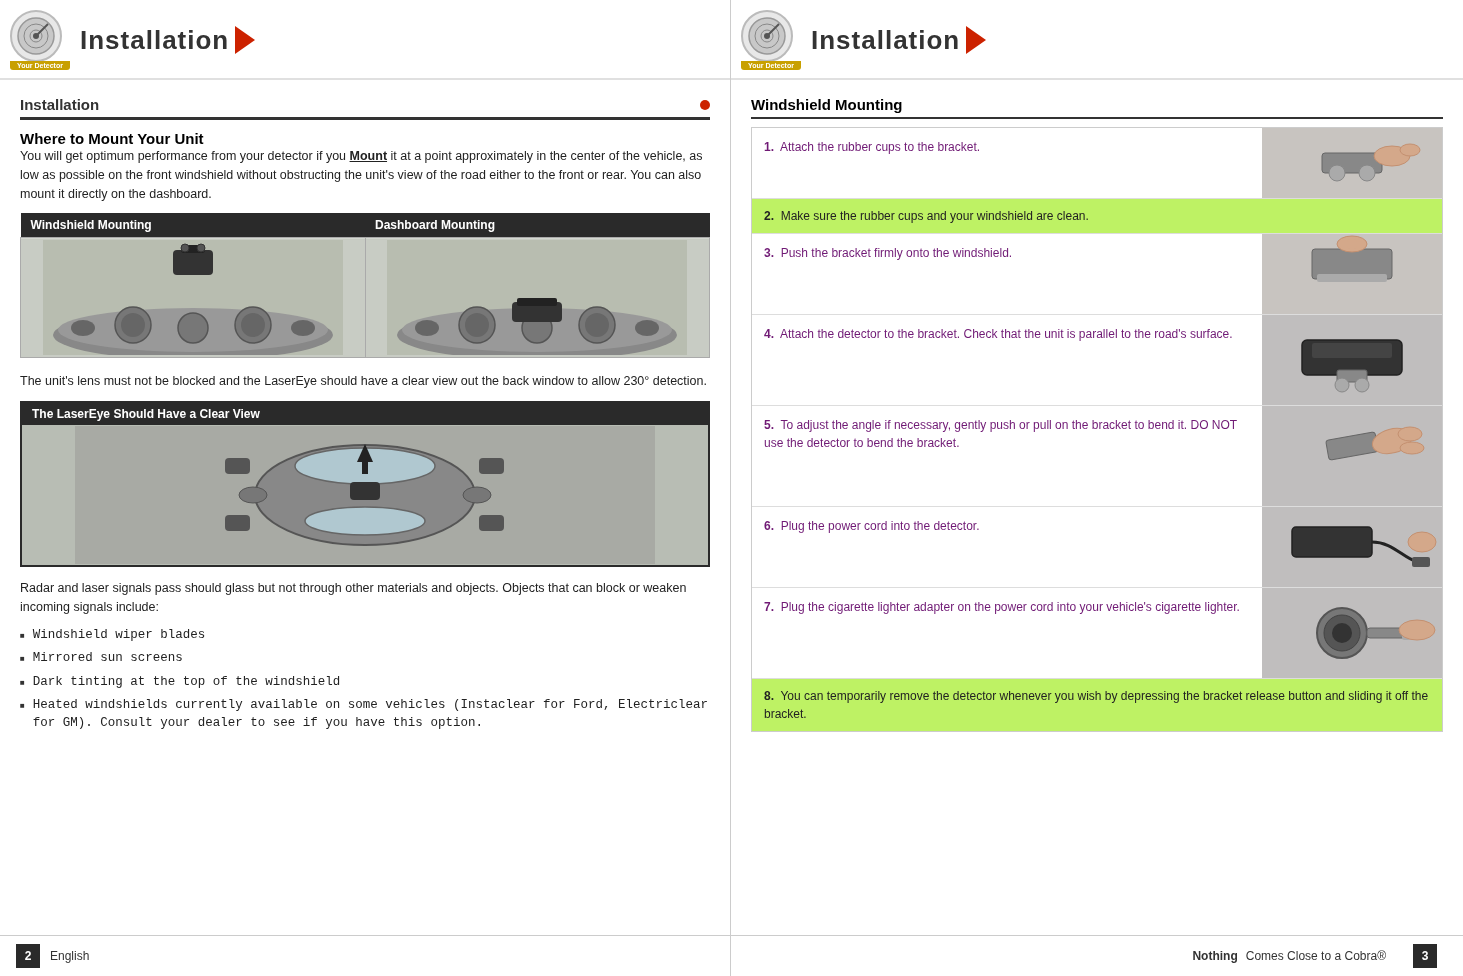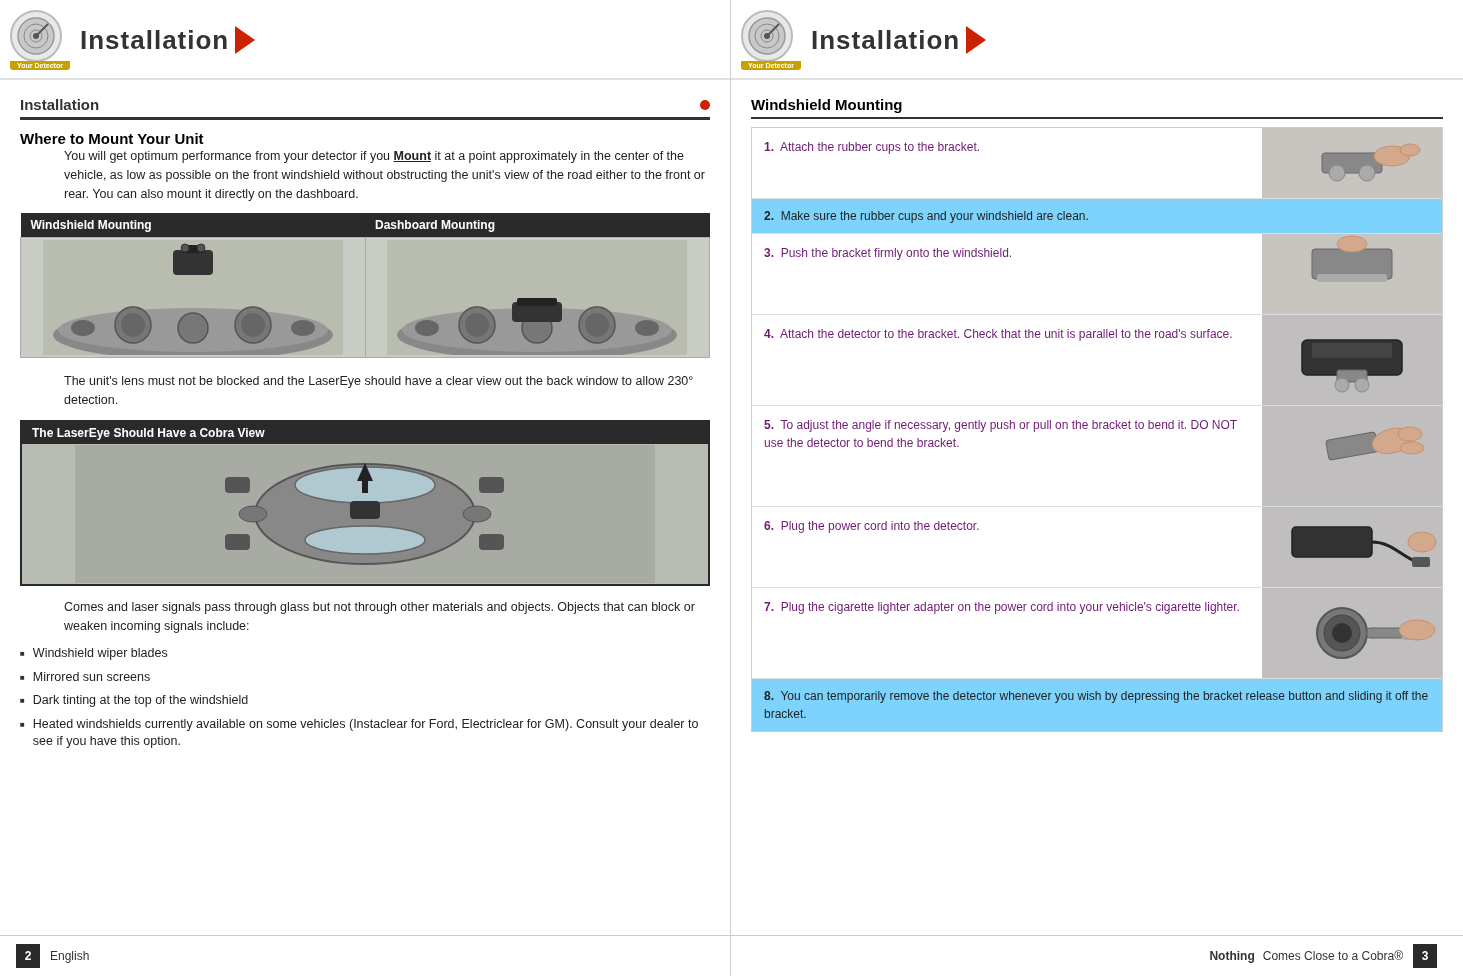--- a/index.html
+++ b/index.html
@@ -103,21 +103,20 @@
     .subsection-title {
       font-size: 15px;
       font-weight: bold;
       color: #000;
     }
     .body-text {
       font-size: 12.5px;
       line-height: 1.5;
       color: #222;
       margin-bottom: 10px;
-      margin-left: 44px;
     }
     .body-text strong {
       font-weight: bold;
       text-decoration: underline;
     }
 
     
     .mount-table {
       width: 100%;
       border-collapse: collapse;
@@ -171,20 +170,21 @@
       align-items: center;
       justify-content: center;
       position: relative;
     }
 
     
     .bullet-list {
       list-style: none;
       padding: 0;
       margin: 10px 0;
+      font-family: Liberation Mono, monospace;
     }
     .bullet-list li {
       display: flex;
       align-items: flex-start;
       margin-bottom: 6px;
       font-size: 12.5px;
       color: #222;
       line-height: 1.4;
     }
     .bullet-list li::before {
@@ -283,21 +283,21 @@
       display: flex;
       align-items: center;
       justify-content: center;
       overflow: hidden;
     }
     .step-full {
       padding: 8px 12px;
       font-size: 12px;
       color: #222;
       line-height: 1.5;
-      background: #7dd3fc;
+      background: #bef264;
     }
     .step-row-full {
       border-bottom: 1px solid #ddd;
     }
 
     .right-footer {
       position: absolute;
       bottom: 0;
       left: 0;
       right: 0;
@@ -398,21 +398,21 @@
               </svg>
             </div>
           </td>
         </tr>
       </tbody>
     </table>
 
     <p class="body-text">The unit's lens must not be blocked and the LaserEye should have a clear view out the back window to allow 230° detection.</p>
 
     <div class="laser-eye-box">
-      <div class="laser-eye-header">The LaserEye Should Have a Cobra View</div>
+      <div class="laser-eye-header">The LaserEye Should Have a Clear View</div>
       <div class="laser-eye-image">
 
         <svg width="580" height="138" viewBox="0 0 580 138">
           <rect width="580" height="138" fill="#a8aaa4"></rect>
 
           <ellipse cx="290" cy="69" rx="110" ry="50" fill="#888" stroke="#555" stroke-width="2"></ellipse>
 
           <ellipse cx="290" cy="40" rx="70" ry="18" fill="#b0c8d0" stroke="#666" stroke-width="1.5"></ellipse>
 
           <ellipse cx="290" cy="95" rx="60" ry="14" fill="#b0c8d0" stroke="#666" stroke-width="1.5"></ellipse>
@@ -426,21 +426,21 @@
           <ellipse cx="402" cy="69" rx="14" ry="8" fill="#777" stroke="#555" stroke-width="1"></ellipse>
 
           <rect x="150" y="32" width="25" height="16" rx="4" fill="#555"></rect>
           <rect x="150" y="89" width="25" height="16" rx="4" fill="#555"></rect>
           <rect x="404" y="32" width="25" height="16" rx="4" fill="#555"></rect>
           <rect x="404" y="89" width="25" height="16" rx="4" fill="#555"></rect>
         </svg>
       </div>
     </div>
 
-    <p class="body-text">Comes and laser signals pass through glass but not through other materials and objects. Objects that can block or weaken incoming signals include:</p>
+    <p class="body-text">Radar and laser signals pass should glass but not through other materials and objects. Objects that can block or weaken incoming signals include:</p>
 
     <ul class="bullet-list">
       <li>
           <span>Windshield wiper blades</span>
         </li>
       <li>
           <span>Mirrored sun screens</span>
         </li>
       <li>
           <span>Dark tinting at the top of the windshield</span>
@@ -597,20 +597,20 @@
 
       <div>
         <div class="step-full">
           <strong>8.</strong>&nbsp; You can temporarily remove the detector whenever you wish by depressing the bracket release button and sliding it off the bracket.
         </div>
       </div>
 
     </div>
   </div>
 
-  <div class="right-footer" style="position:absolute;bottom:0;left:0;right:0;display:flex;justify-content:flex-end;padding:8px 16px;border-top:1px solid #ccc;background:#fff;">
+  <div class="right-footer" style="position:absolute;bottom:0;left:0;right:0;display:flex;justify-content:flex-end;padding:8px 16px;border-top:1px solid #ccc;background:#fff;gap:17px;">
     <span class="footer-right">
       <span class="nothing">Nothing</span>
         <span> Comes Close to a Cobra®</span>
     </span>
     <div class="footer-page-num" style="margin-left:10px;">3</div>
   </div>
 </div>
 
 </body></html>

